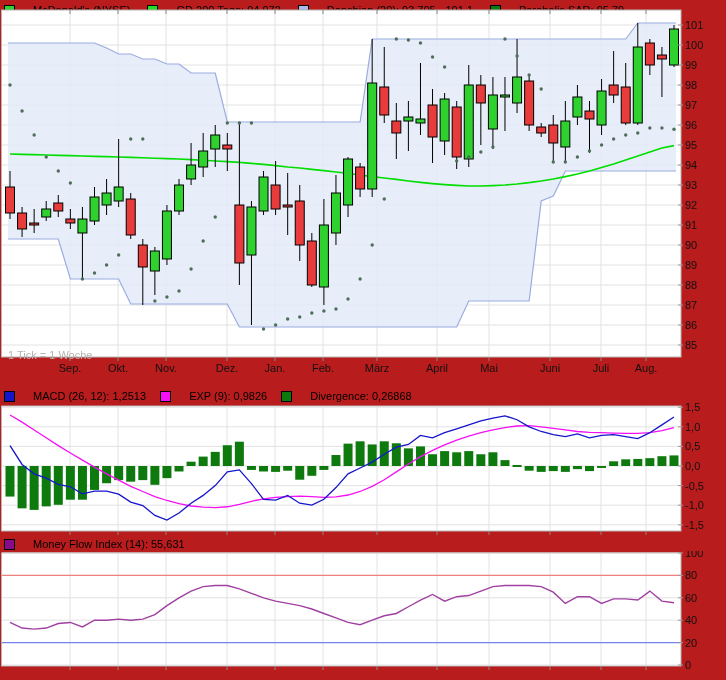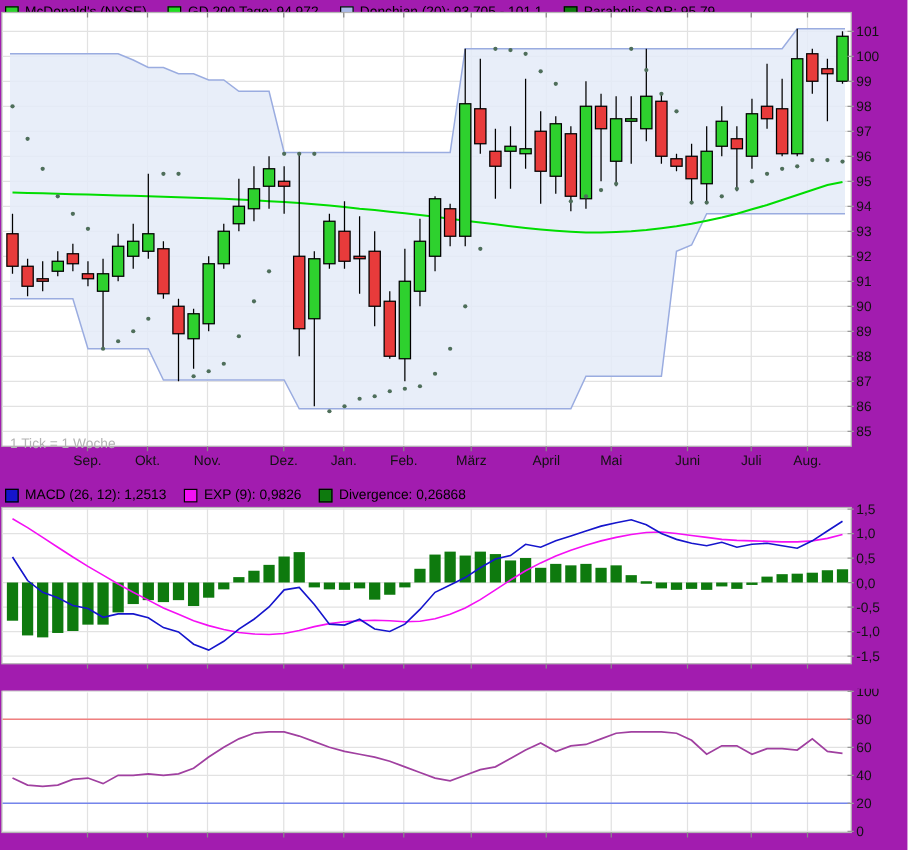--- a/index.html
+++ b/index.html
@@ -1,19 +1,19 @@
 <!DOCTYPE html>
 <html><head>
 <meta charset="utf-8">
 <style>
   html,body{margin:0;padding:0;background:#fff;}
-  #stage{position:relative;width:726px;height:680px;background:#a21caf;overflow:hidden;
+  #stage{position:relative;width:726px;height:680px;background:#b91c1c;overflow:hidden;
          font-family:"Liberation Sans",sans-serif;font-size:11px;color:#000;}
   .legend-row{position:absolute;display:flex;align-items:center;gap:17px;white-space:nowrap;}
-  .legend-item{display:flex;align-items:center;gap:5px;}
+  .legend-item{display:flex;align-items:center;gap:18px;}
   .swatch{width:9px;height:9px;border:1px solid #000;box-sizing:content-box;flex:0 0 auto;}
   .pane{position:absolute;left:0;}
   #footnote{position:absolute;left:8px;top:349px;color:#b4b4b4;}
   svg text{font-family:"Liberation Sans",sans-serif;font-size:11px;fill:#111;}
 </style>
 </head>
 <body>
 
 <div id="stage">
 
@@ -427,20 +427,26 @@
       <line x1="678" y1="466" x2="683" y2="466" stroke="#999"></line>
       <text x="685" y="470">0,0</text>
       <line x1="678" y1="485.6" x2="683" y2="485.6" stroke="#999"></line>
       <text x="685" y="489.6">-0,5</text>
       <line x1="678" y1="505.2" x2="683" y2="505.2" stroke="#999"></line>
       <text x="685" y="509.2">-1,0</text>
       <line x1="678" y1="524.8" x2="683" y2="524.8" stroke="#999"></line>
       <text x="685" y="528.8">-1,5</text>
     </svg>
 
+  <div class="legend-row" style="top:538px;left:4px;">
+    <span class="legend-item">
+      <span class="swatch" style="background: rgb(138, 11, 138);"></span>
+      <span>Money Flow Index (14): 55,631</span>
+    </span>
+  </div>
 
   <svg id="mfi-svg" class="pane" style="top:551px;" width="726" height="129" viewBox="0 551 726 129">
       <rect x="1.5" y="553" width="679.5" height="113" fill="#fff" stroke="#b6b6b6"></rect>
       <line x1="70" y1="554" x2="70" y2="665" stroke="#e2e2e2"></line>
       <line x1="118" y1="554" x2="118" y2="665" stroke="#e2e2e2"></line>
       <line x1="166" y1="554" x2="166" y2="665" stroke="#e2e2e2"></line>
       <line x1="227" y1="554" x2="227" y2="665" stroke="#e2e2e2"></line>
       <line x1="275" y1="554" x2="275" y2="665" stroke="#e2e2e2"></line>
       <line x1="323" y1="554" x2="323" y2="665" stroke="#e2e2e2"></line>
       <line x1="377" y1="554" x2="377" y2="665" stroke="#e2e2e2"></line>

